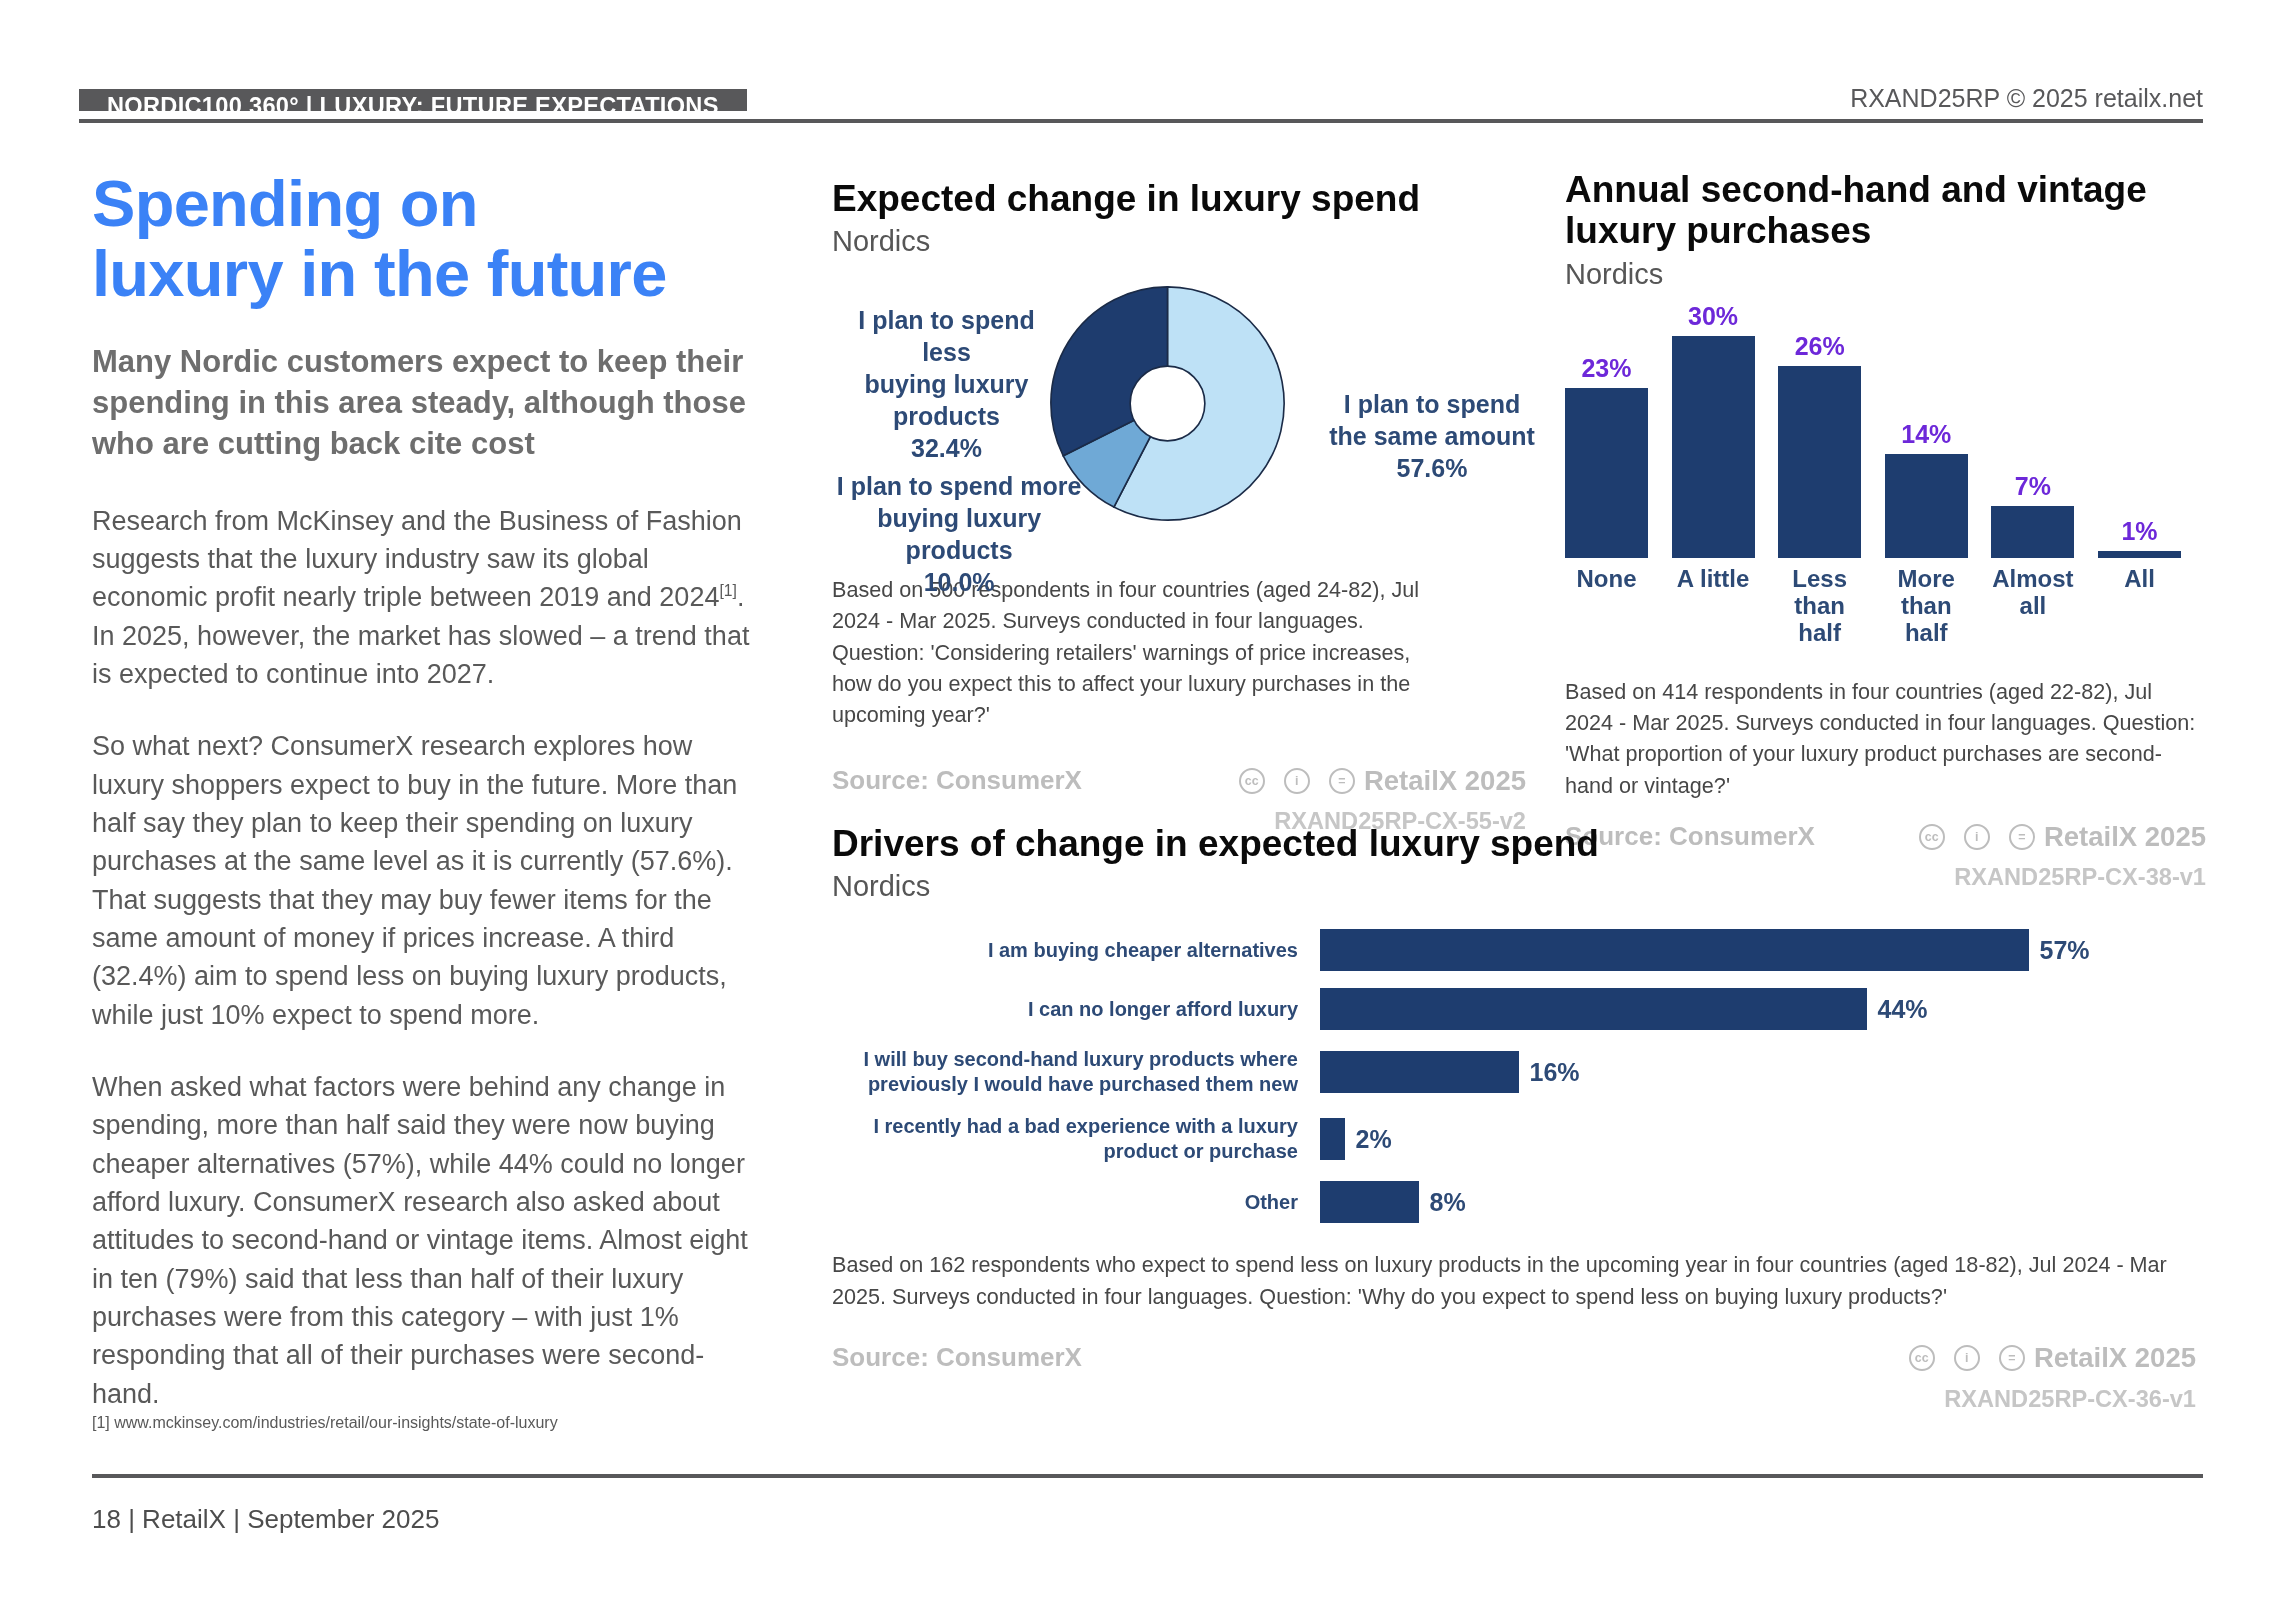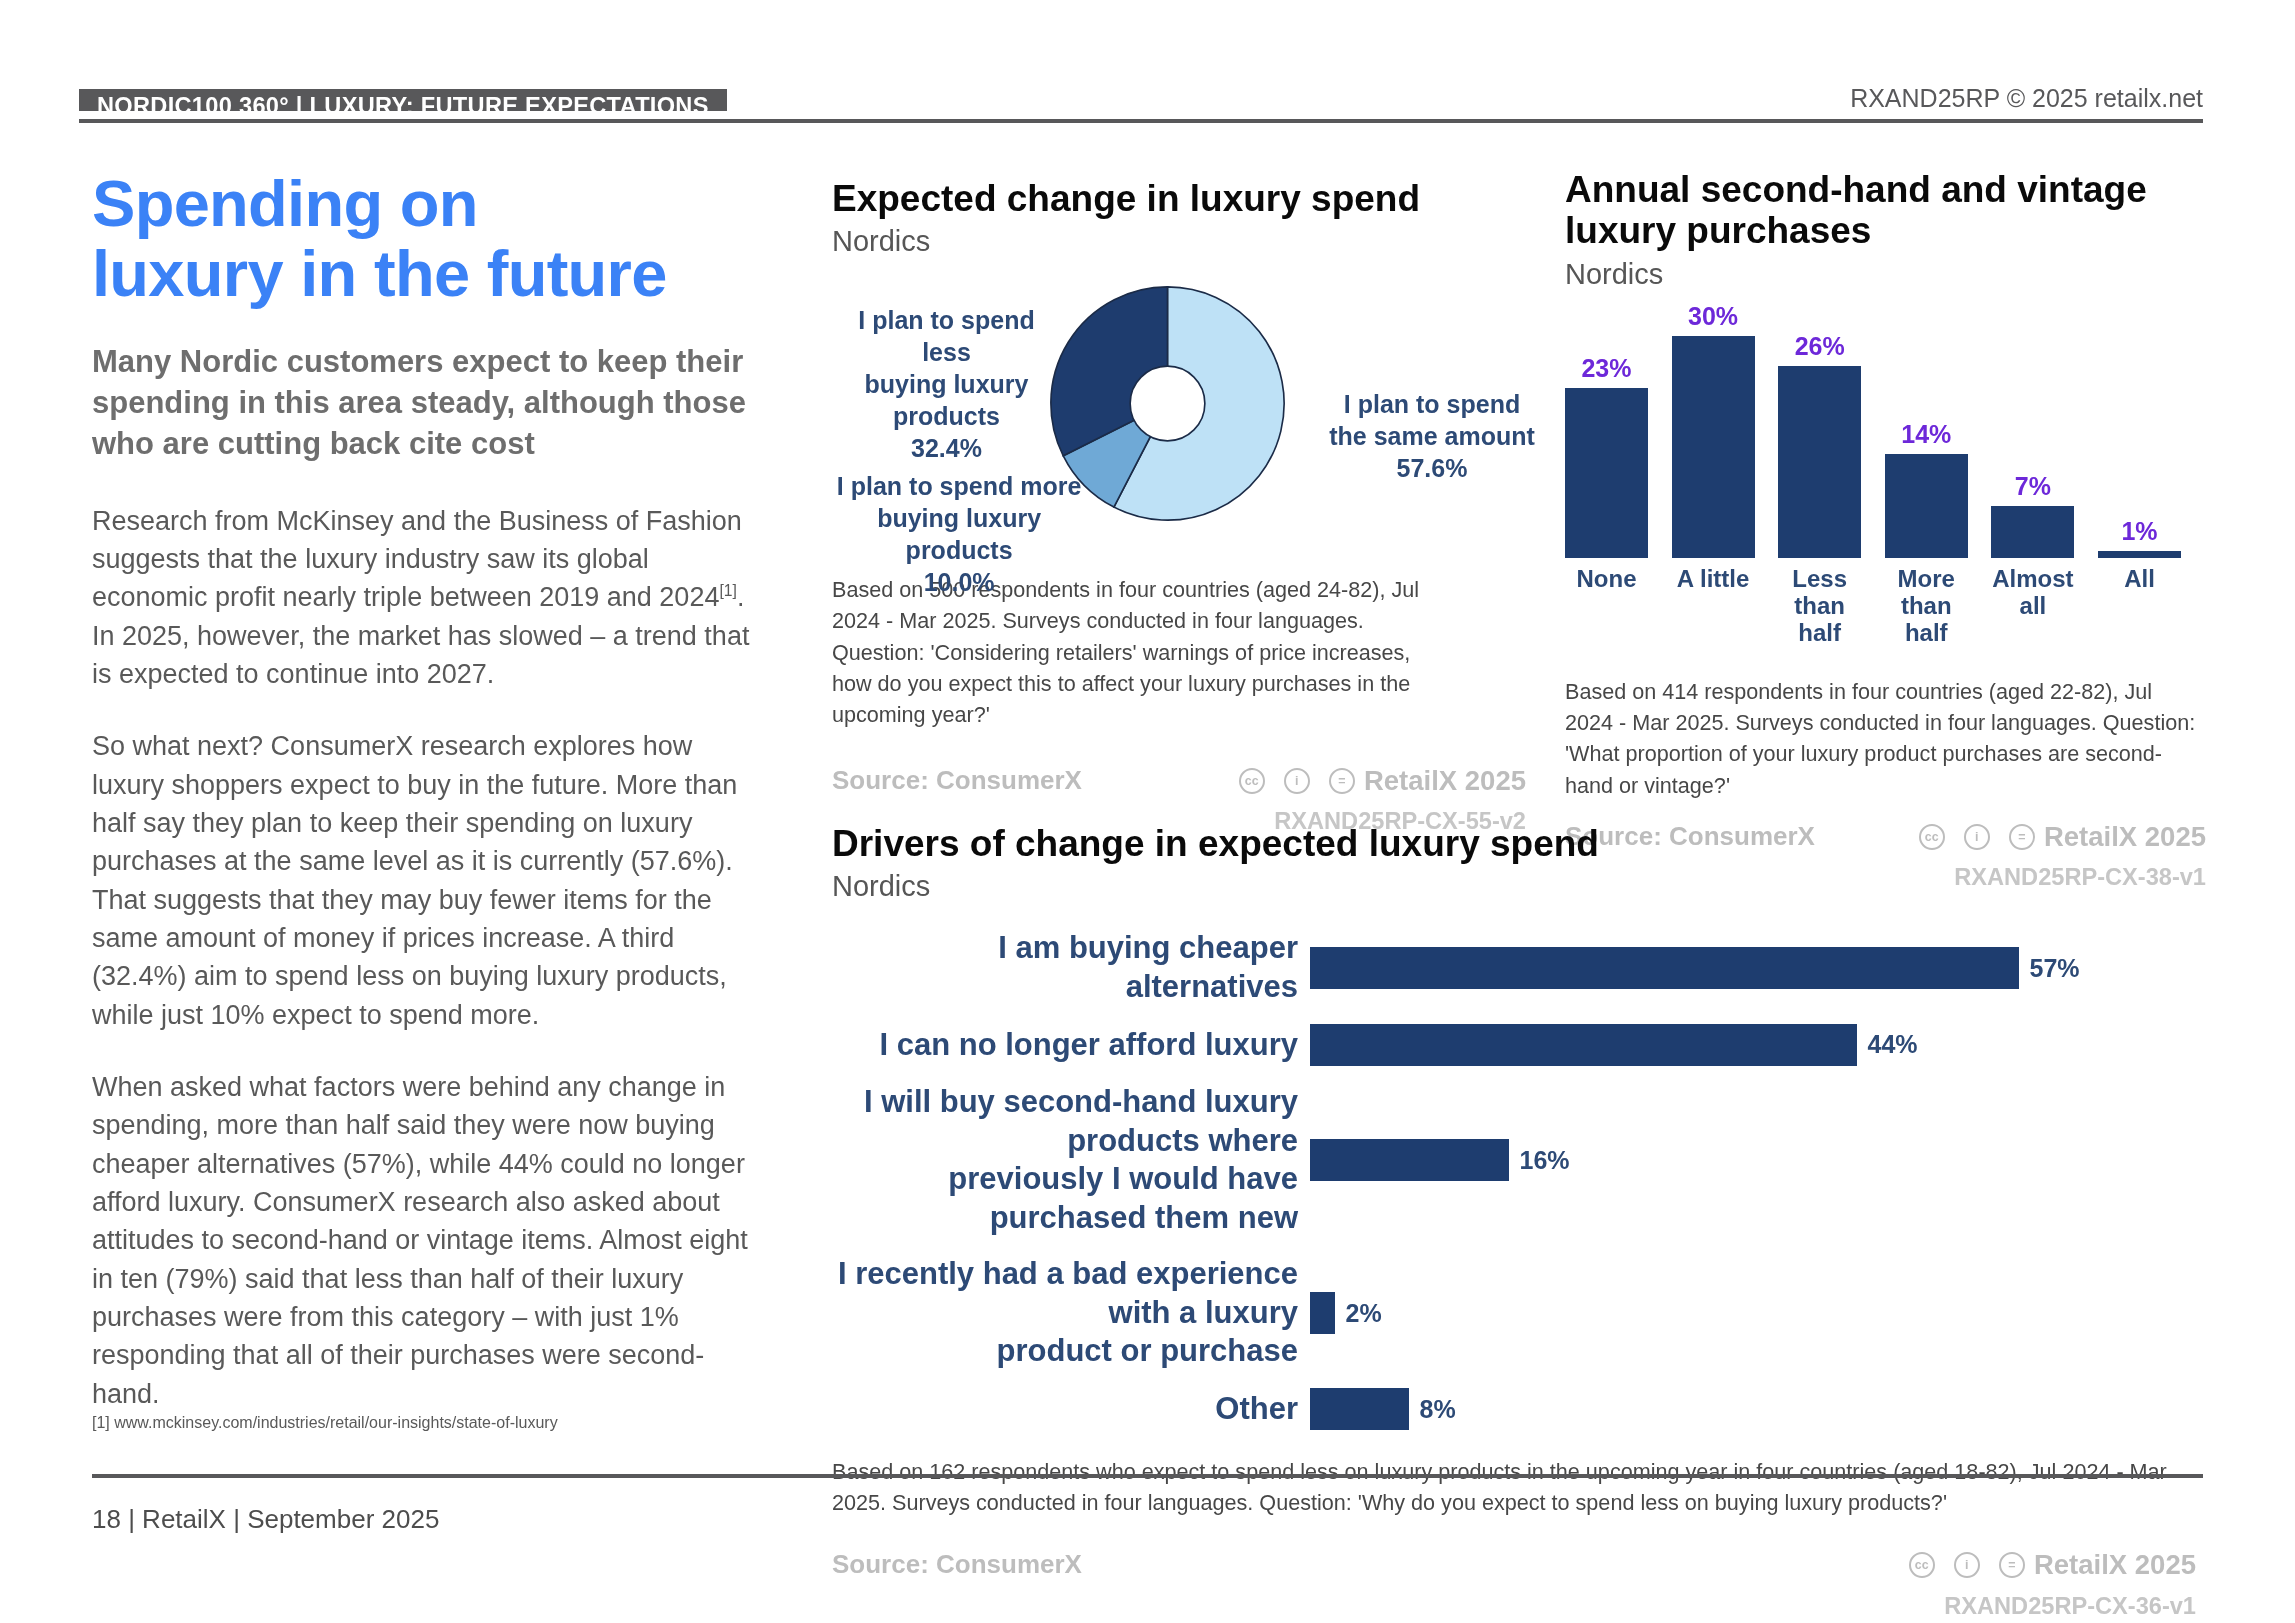--- a/index.html
+++ b/index.html
@@ -3,21 +3,21 @@
 <meta charset="utf-8">
 <style>
   html,body{margin:0;padding:0;background:#ffffff;}
   .page{position:relative;width:2295px;height:1623px;background:#fff;
         font-family:"Liberation Sans", sans-serif;overflow:hidden;}
   .prewrap{white-space:pre-line;}
 
   
   .header-rule{position:absolute;left:79px;right:92px;top:119px;height:3.9px;background:#58585a;}
   .badge{position:absolute;left:79px;top:89px;height:22px;background:#58585a;color:#ffffff;
-         font-weight:bold;font-size:23.6px;line-height:34px;padding:0 18px;letter-spacing:0.3px;}
+         font-weight:bold;font-size:23.6px;line-height:34px;padding:0 28px;letter-spacing:0.3px;}
   .copyright{position:absolute;right:92px;top:84px;font-size:25px;color:#58585a;}
 
   
   .footer-rule{position:absolute;left:92px;right:92px;top:1474px;height:3.9px;background:#58585a;}
   .footer-text{position:absolute;left:92px;top:1504px;font-size:26px;color:#4d4d4d;}
 
   
   .article{position:absolute;left:92px;top:169px;width:674px;}
   .article h1{margin:0;font-size:65px;line-height:1.07;color:#3b82f6;font-weight:bold;letter-spacing:-0.7px;}
   .standfirst{margin-top:34px;font-size:31px;line-height:1.32;font-weight:bold;color:#6e6e6e;}
@@ -59,21 +59,21 @@
   .vbar{width:83px;background:#1e3d6f;}
   .vbar-cats{display:flex;gap:23.6px;margin-top:7.9px;}
   .vbar-cat{width:83px;font-size:24px;line-height:1.12;font-weight:bold;color:#2d4a76;text-align:center;}
   .col-right .caption{margin-top:29px;width:641px;}
   .col-right .source-row{margin-top:19.6px;width:641px;}
 
   
   .sec-bottom{position:absolute;left:832px;top:823px;width:1374px;}
   .hbar-rows{margin-top:26px;display:flex;flex-direction:column;gap:17px;}
   .hbar-row{display:flex;align-items:center;}
-  .hbar-label{width:466px;text-align:right;padding-right:12px;font-size:31px;line-height:1.25;
+  .hbar-label{width:466px;text-align:right;padding-right:22px;font-size:20px;line-height:1.25;
               font-weight:bold;color:#2d4a76;flex:none;}
   .hbar{height:42px;background:#1e3d6f;flex:none;}
   .hbar-val{font-size:25px;font-weight:bold;color:#2d4a76;margin-left:10.5px;}
   .sec-bottom .caption{margin-top:26px;width:1364px;}
   .sec-bottom .source-row{margin-top:30px;width:1364px;}
 </style>
 </head>
 <body>
 
 <div class="page">

